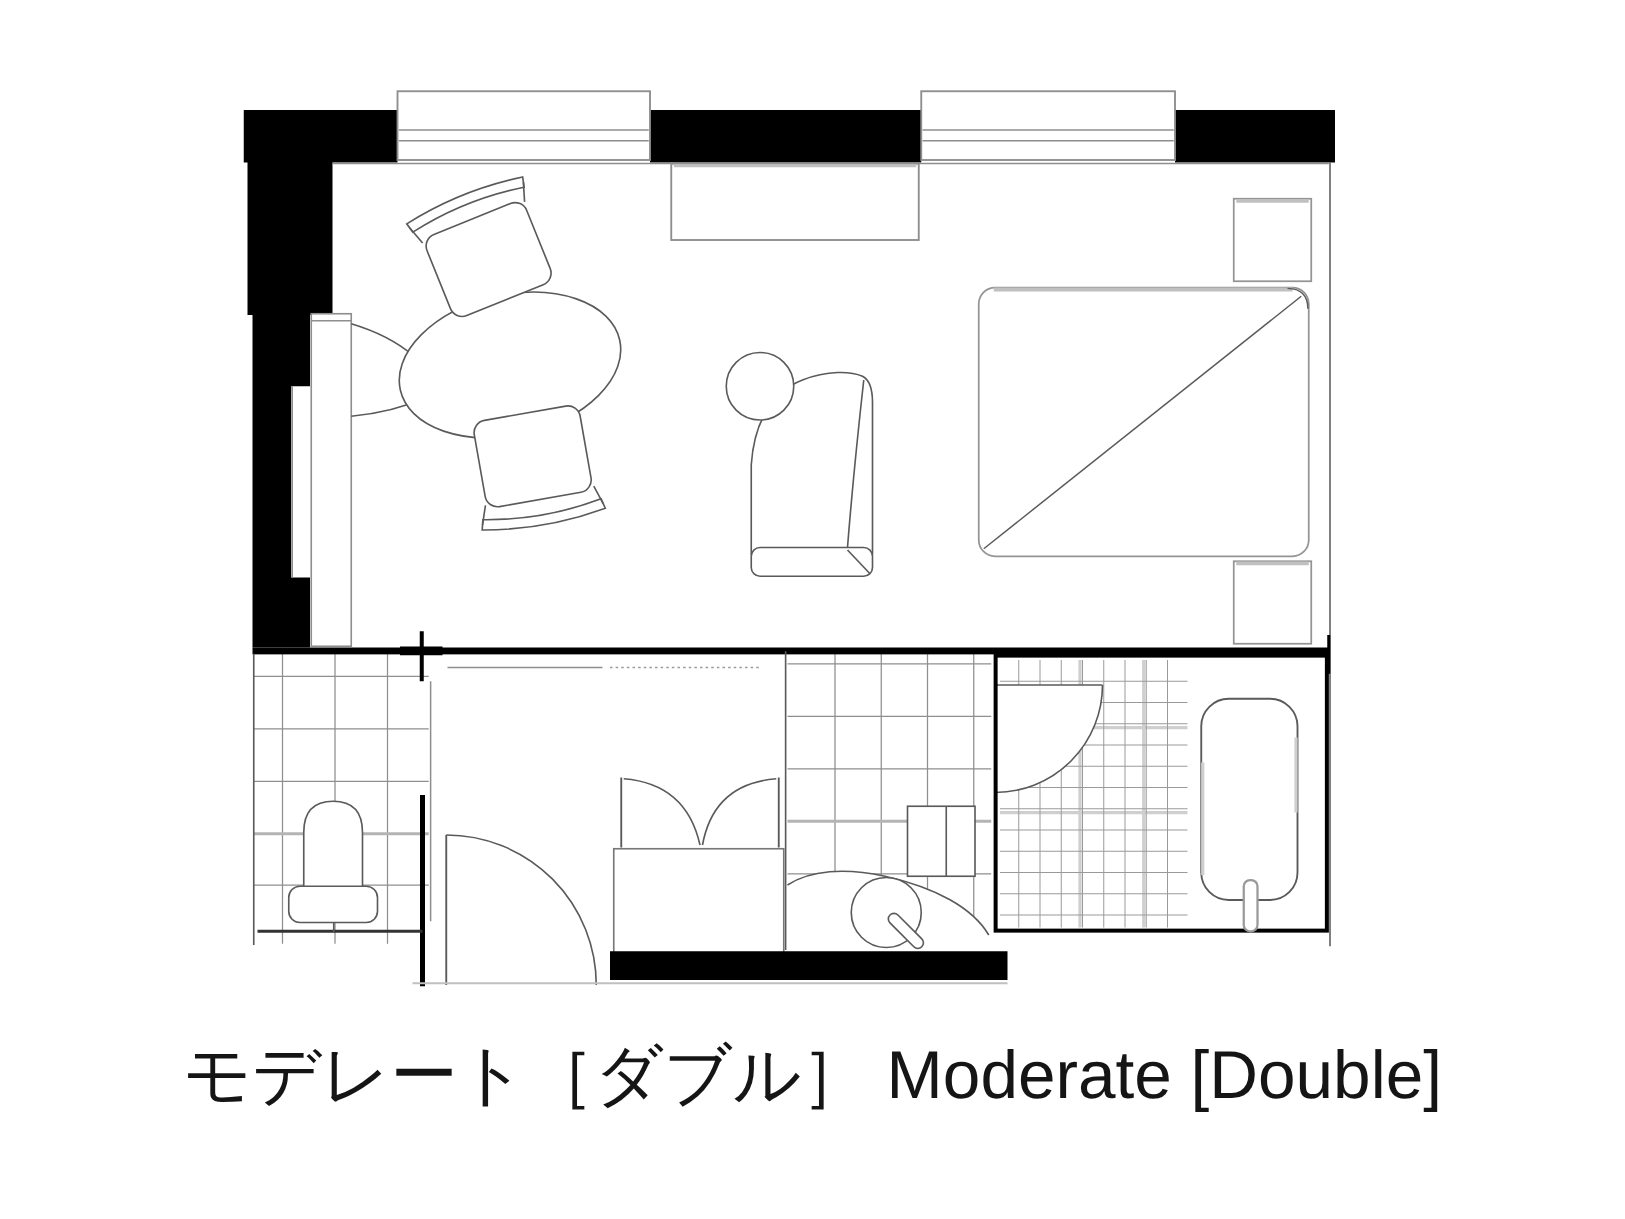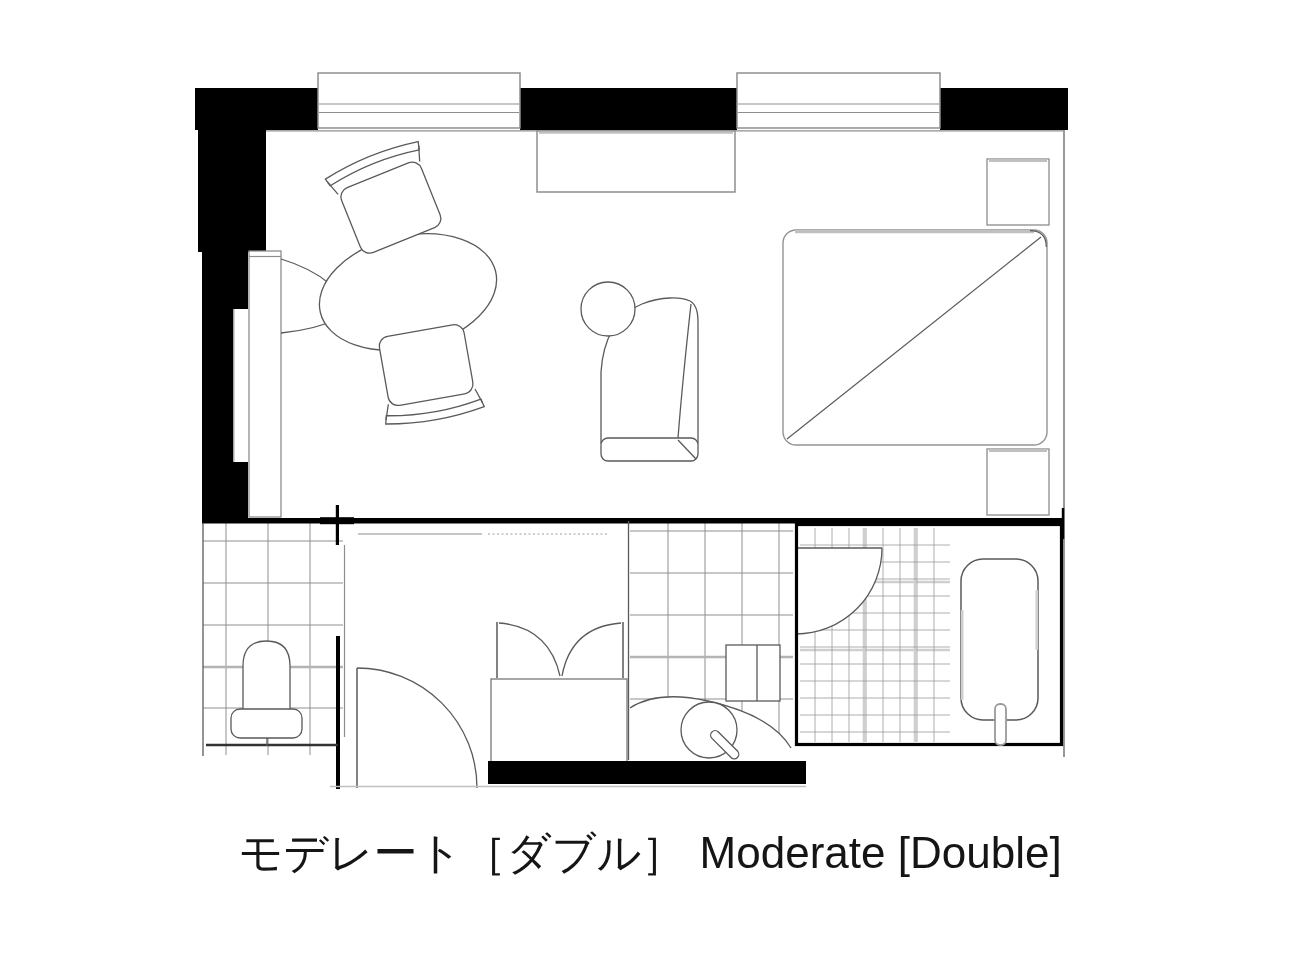--- a/index.html
+++ b/index.html
@@ -21,21 +21,21 @@
   .gridf{stroke:var(--tile-fine);fill:none;stroke-width:0.8;}
   .grida{stroke:var(--tile-accent);fill:none;stroke-width:2.6;}
   .gridm{stroke:#b4b4b4;fill:none;stroke-width:2.4;}
   .hl{stroke:var(--highlight);fill:none;stroke-width:3.2;}
   .furn{stroke:#949494;fill:#fff;stroke-width:1.4;}
   .thin-wall{stroke:#6e6e6e;fill:none;stroke-width:1.4;}
   .dark{stroke:#333;fill:none;stroke-width:2.5;}
   .dash{stroke:var(--tile-fine);fill:none;stroke-width:1.2;stroke-dasharray:2 2.5;}
   .mask{fill:#fff;stroke:none;}
   .caption{position:absolute;left:0;top:824px;width:100%;text-align:center;
-    font-size:44px;color:var(--text);letter-spacing:0px;white-space:nowrap;}
+    font-size:54px;color:var(--text);letter-spacing:0px;white-space:nowrap;}
   .caption .en{margin-left:14px;}
 </style>
 </head>
 <body>
 
 <div class="stage">
 <svg class="plan-svg" width="1300" height="975" viewBox="0 0 1300 975">
 
   <defs>
     <g id="chair">

